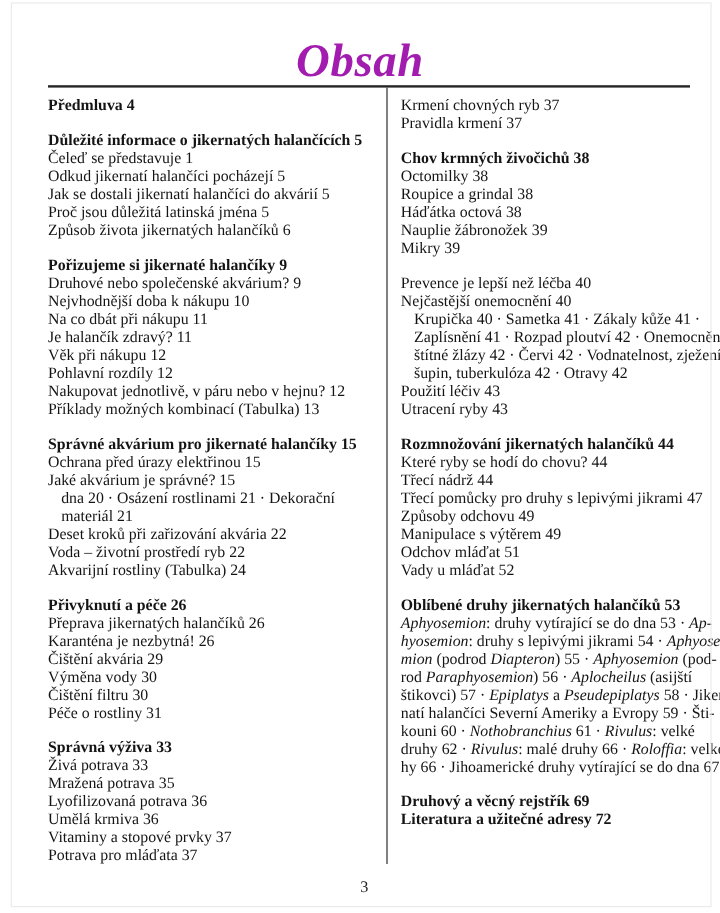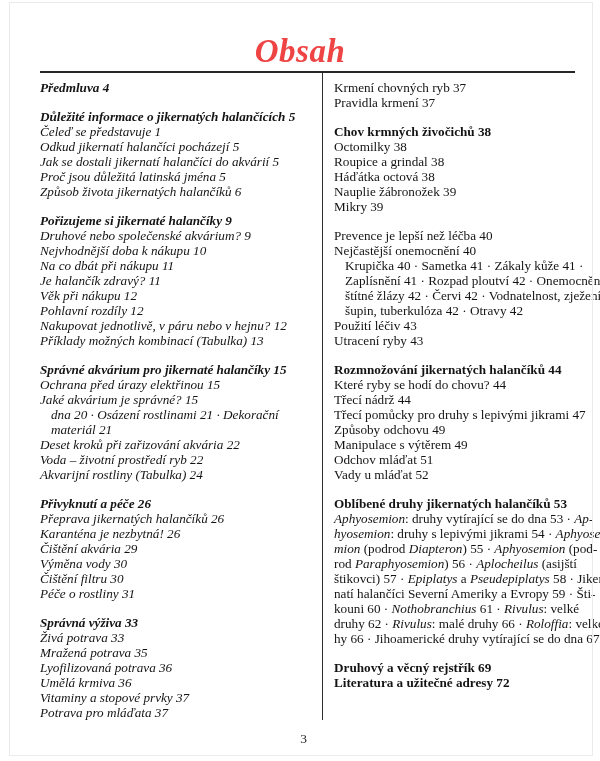--- a/index.html
+++ b/index.html
@@ -6,27 +6,27 @@
   .page {
     position:relative; width:600px; height:761px; background:#ffffff;
     font-family:"Liberation Serif", serif; color:#141414; overflow:hidden;
   }
   .scan-frame {
     position:absolute; top:2px; left:9px; right:7px; bottom:5px;
     border:1px solid #ebebeb; pointer-events:none;
   }
   .masthead { margin:26px 40px 0 40px; text-align:center; }
   .doc-title {
-    font-size:33px; line-height:34px; font-weight:700; font-style:italic;
-    letter-spacing:0.5px; color:#ef4444;margin-top:34px;
+    font-size:39px; line-height:34px; font-weight:700; font-style:italic;
+    letter-spacing:0.5px; color:#a21caf;margin-top:34px;
   }
   .title-rule { margin:3px 25px 0 40px; border-top:2.2px solid #262626; height:0; }
   .columns { display:flex; margin:0 0 0 40px; }
   .col { padding-top:7px; }
-  .col-left { width:266px; flex:none;font-style:italic; }
+  .col-left { width:266px; flex:none; }
   .col-right { flex:none; width:272px; border-left:1.6px solid #2e2e2e; padding-left:11px;margin-left:16px; }
   .toc-block { margin-bottom:14px; }
   .toc-block:last-child { margin-bottom:0; }
   .toc-line { font-size:13.2px; line-height:15px; white-space:nowrap; }
   .toc-heading { font-weight:700; }
   .toc-sub { padding-left:11px; }
   .it { font-style:italic;text-align:right; }
   .page-num {
     position:absolute; top:731px; left:0; width:600px; padding-left:7px;
     box-sizing:border-box; text-align:center; font-size:13.5px; color:#222;

